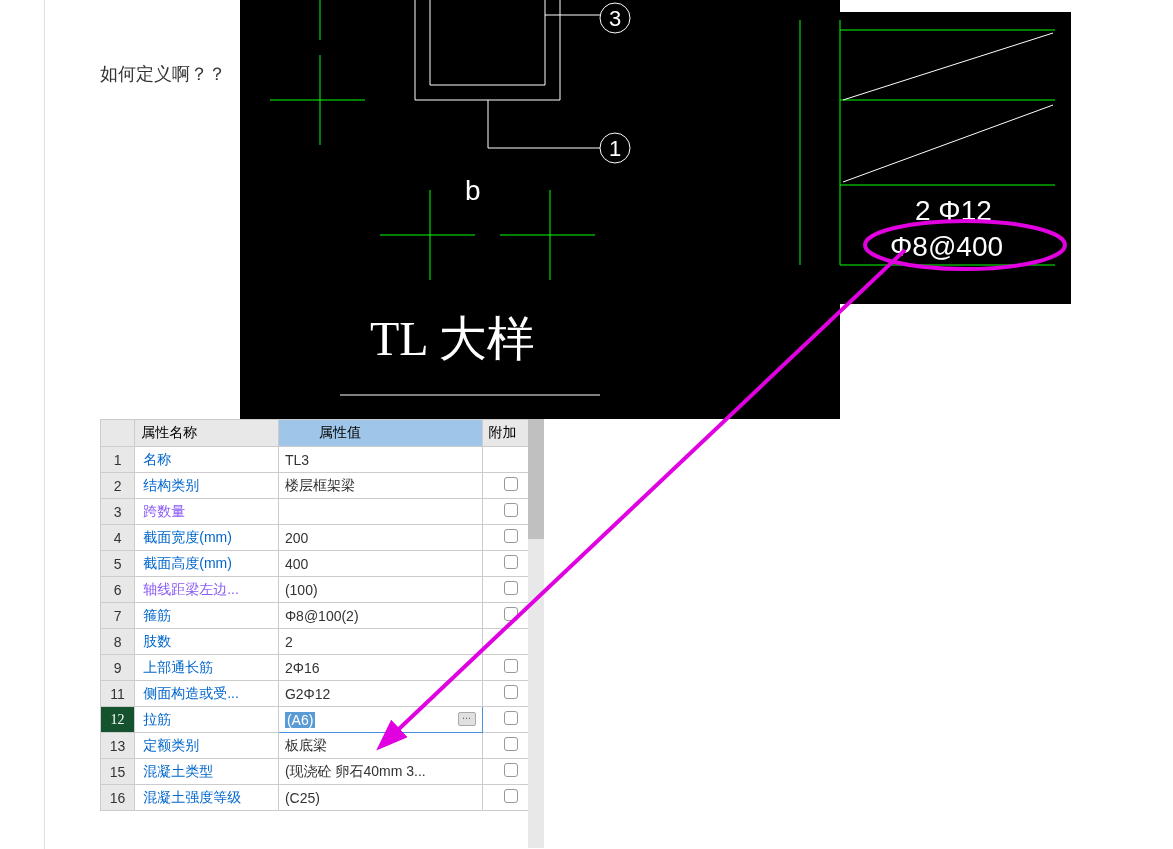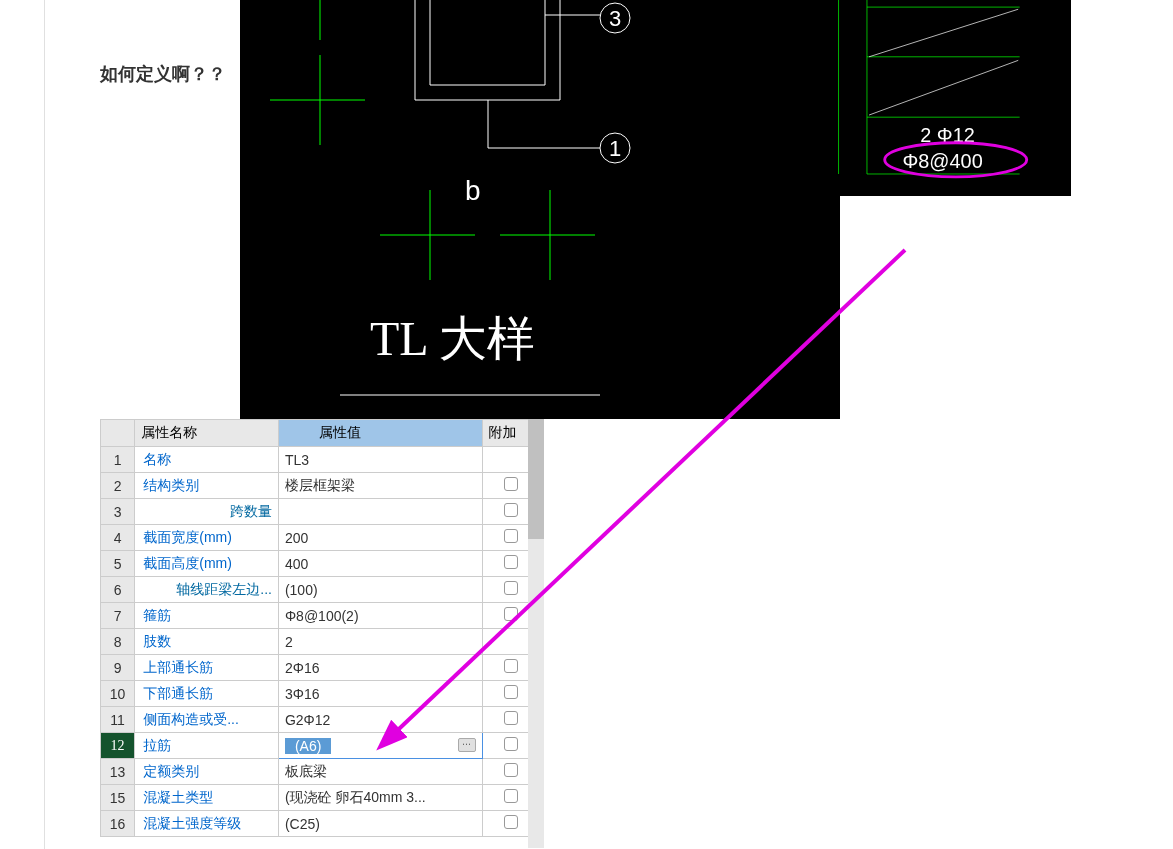--- a/index.html
+++ b/index.html
@@ -25,37 +25,36 @@
       top: 0;
       right: 0;
       bottom: 0;
     }
     .question-text {
       position: absolute;
       left: 55px;
       top: 62px;
       font-size: 18px;
       color: #333;
-      font-weight: bold;
     }
     
     .cad-area {
       position: absolute;
       left: 195px;
       top: 0;
       width: 600px;
       height: 419px;
       background: #000;
     }
     .cad-right {
       position: absolute;
       left: 750px;
-      top: 0;
+      top: 12px;
       width: 276px;
-      height: 196px;
+      height: 292px;
       background: #000;
     }
     
     .cad-svg {
       position: absolute;
       left: 0;
       top: 0;
       width: 100%;
       height: 100%;
     }
@@ -95,37 +94,37 @@
     .prop-table td.rownum.sel {
       background: #14532d;
       color: #fff;
       font-family: Liberation Serif, serif;
     }
     .prop-table td.nm {
       width: 120px;
       color: #0066cc;
       padding-left: 8px;
     }
-    .prop-table td.nm.blk { color: #0369a1; text-align: right; }
+    .prop-table td.nm.blk { color: #8b5cf6; }
     .prop-table td.val {
       width: 170px;
       color: #333;
       margin-left: 20px;
     }
     .prop-table td.att {
       width: 48px;
       text-align: center;
     }
     .prop-table tr.selected td.val {
       border: 1px solid #4a90e2;
     }
     .prop-table tr.selected td.val .sel-text {
       background: #5b9bd5;
       color: #fff;
-      padding: 0 10px;
+      padding: 0 2px;
     }
     .chk {
       display: inline-block;
       width: 14px;
       height: 14px;
       border: 1px solid #999;
       border-radius: 3px;
       background: #fff;
     }
     .scrollbar {
@@ -292,26 +291,20 @@
           <td class="val">2</td>
           <td class="att"></td>
         </tr>
         <tr>
           <td class="rownum">9</td>
           <td class="nm">上部通长筋</td>
           <td class="val">2Φ16</td>
           <td class="att"><span class="chk"></span></td>
         </tr>
         <tr>
-          <td class="rownum">10</td>
-          <td class="nm">下部通长筋</td>
-          <td class="val">3Φ16</td>
-          <td class="att"><span class="chk"></span></td>
-        </tr>
-        <tr>
           <td class="rownum">11</td>
           <td class="nm">侧面构造或受...</td>
           <td class="val">G2Φ12</td>
           <td class="att"><span class="chk"></span></td>
         </tr>
         <tr class="selected">
           <td class="rownum sel">12</td>
           <td class="nm">拉筋</td>
           <td class="val"><span class="sel-text">(A6)</span><span class="dots-btn">⋯</span></td>
           <td class="att"><span class="chk"></span></td>

